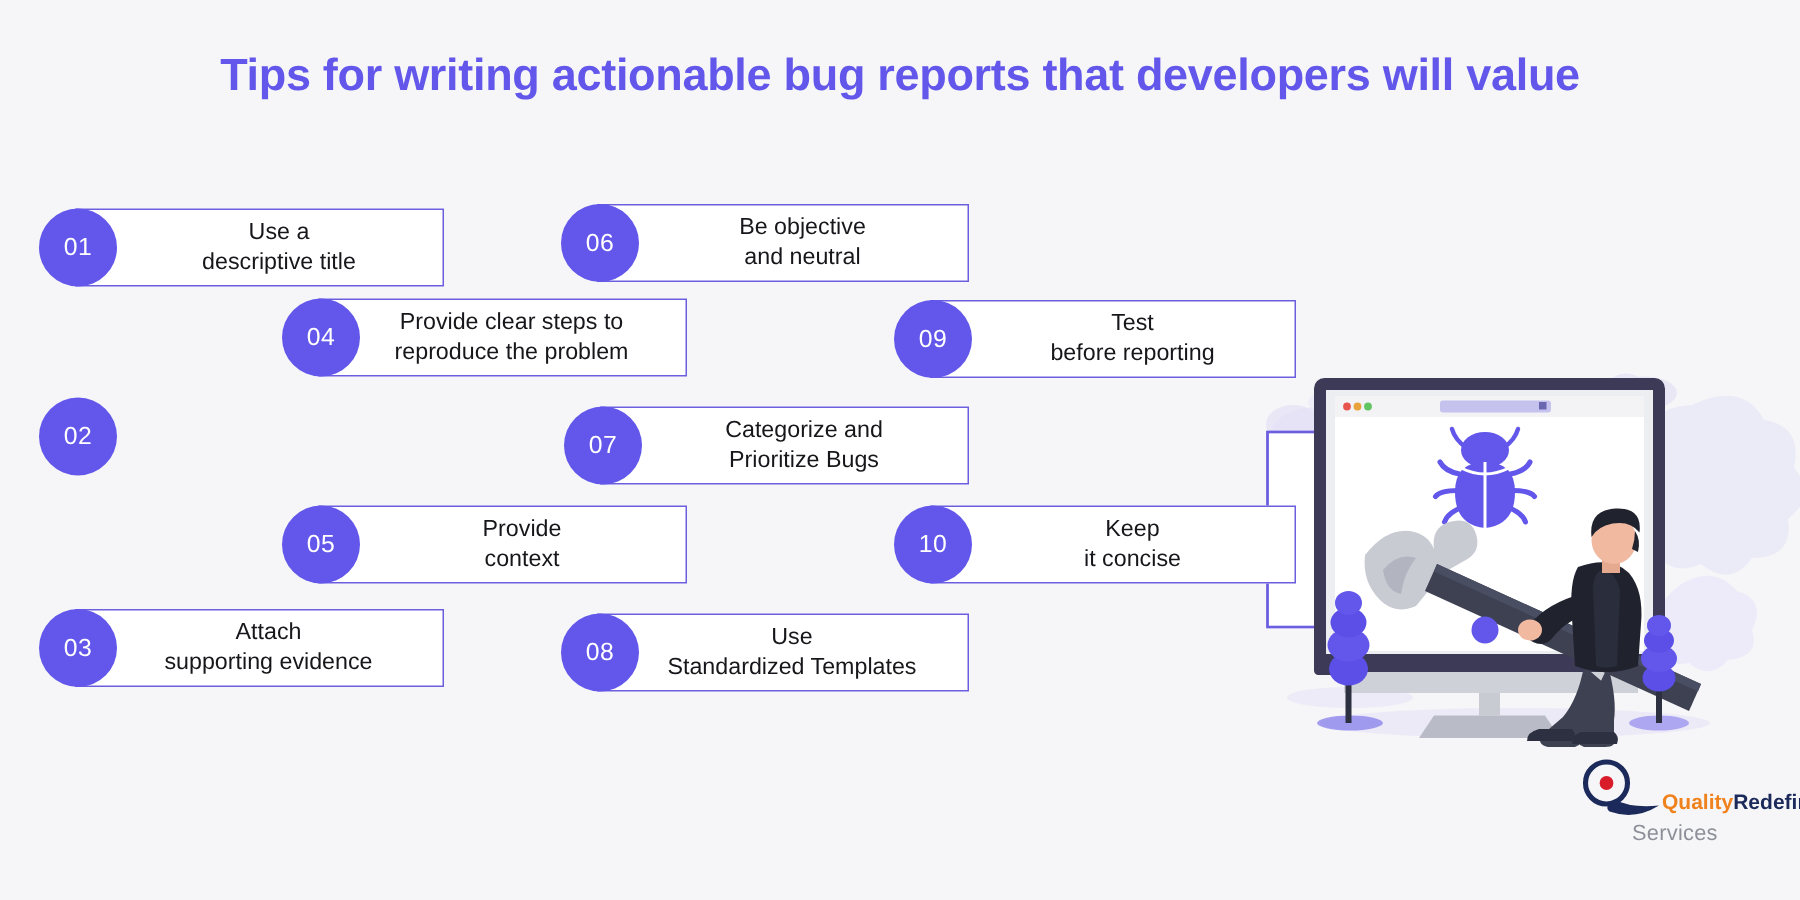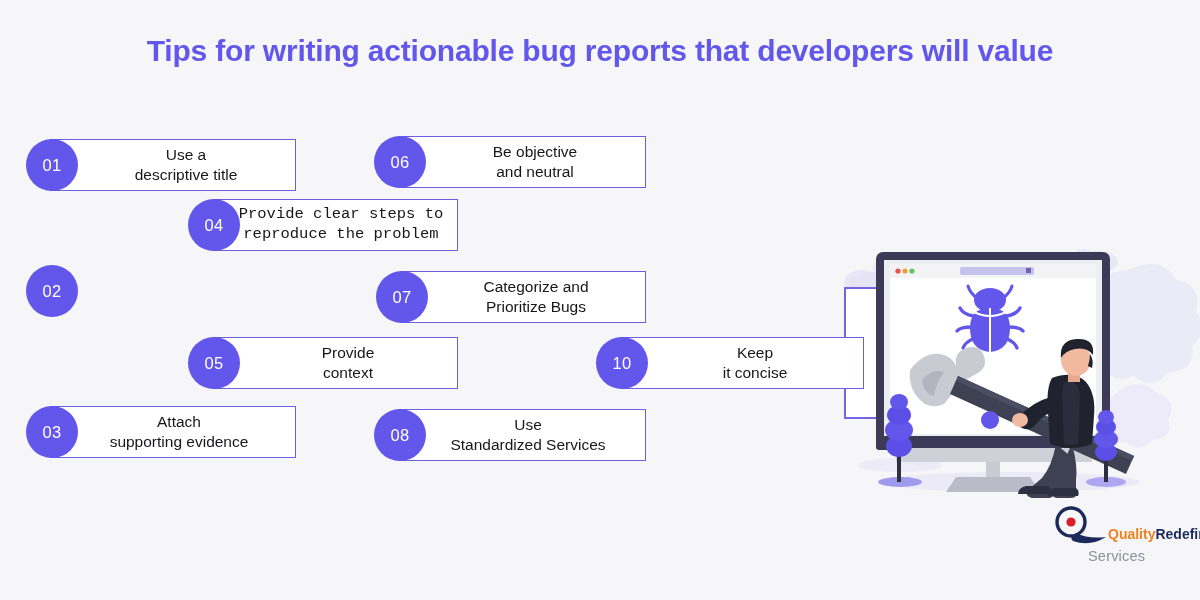--- a/index.html
+++ b/index.html
@@ -114,29 +114,38 @@
     <div class="box" style="width:248px;">
       <div>
         <span>Be objective</span>
         <span>and neutral</span>
       </div>
     </div>
     <div class="badge">06</div>
   </div>
 
   <div class="tip" style="left:188px;top:199px;width:270px;">
-    <div class="box pad-narrow" style="width:246px;font-family:Liberation Mono, monospace;">
+    <div class="box pad-narrow" style="width:246px;">
       <div>
         <span>Provide clear steps to</span>
         <span>reproduce the problem</span>
       </div>
     </div>
     <div class="badge">04</div>
   </div>
 
+  <div class="tip" style="left:596px;top:200px;width:268px;">
+    <div class="box" style="width:244px;">
+      <div>
+        <span>Test</span>
+        <span>before reporting</span>
+      </div>
+    </div>
+    <div class="badge">09</div>
+  </div>
 
   <div class="tip" style="left:26px;top:265px;width:240px;">
     <div class="badge">02</div>
   </div>
 
   <div class="tip" style="left:376px;top:271px;width:270px;">
     <div class="box" style="width:246px;">
       <div>
         <span>Categorize and</span>
         <span>Prioritize Bugs</span>
@@ -172,21 +181,21 @@
         <span>supporting evidence</span>
       </div>
     </div>
     <div class="badge">03</div>
   </div>
 
   <div class="tip" style="left:374px;top:409px;width:272px;">
     <div class="box pad-narrow" style="width:248px;">
       <div>
         <span>Use</span>
-        <span>Standardized Services</span>
+        <span>Standardized Templates</span>
       </div>
     </div>
     <div class="badge">08</div>
   </div>
 
   <svg class="illus" viewBox="0 0 340 300">
 
     <ellipse cx="170" cy="252" rx="130" ry="10" fill="#eceaf7"></ellipse>
     <ellipse cx="60" cy="235" rx="42" ry="7" fill="#ecebf7"></ellipse>
 

